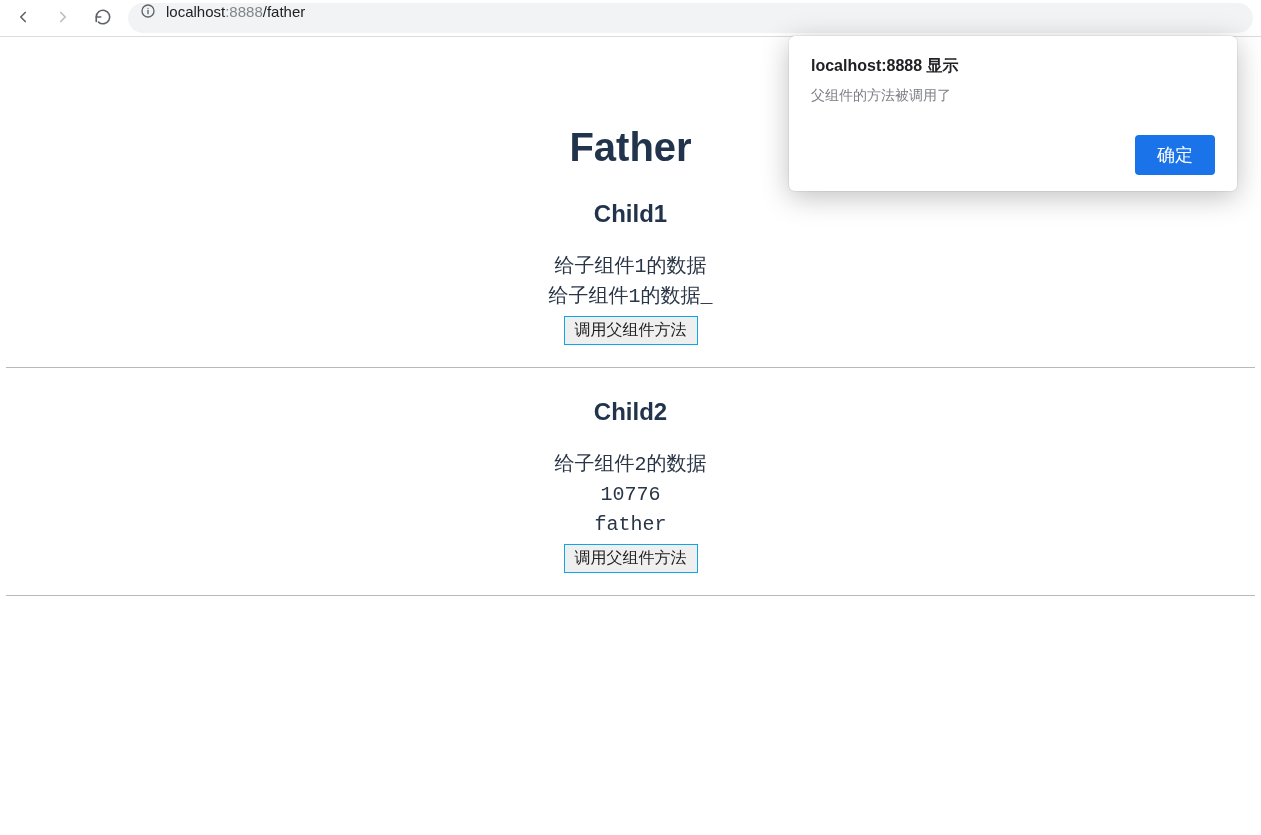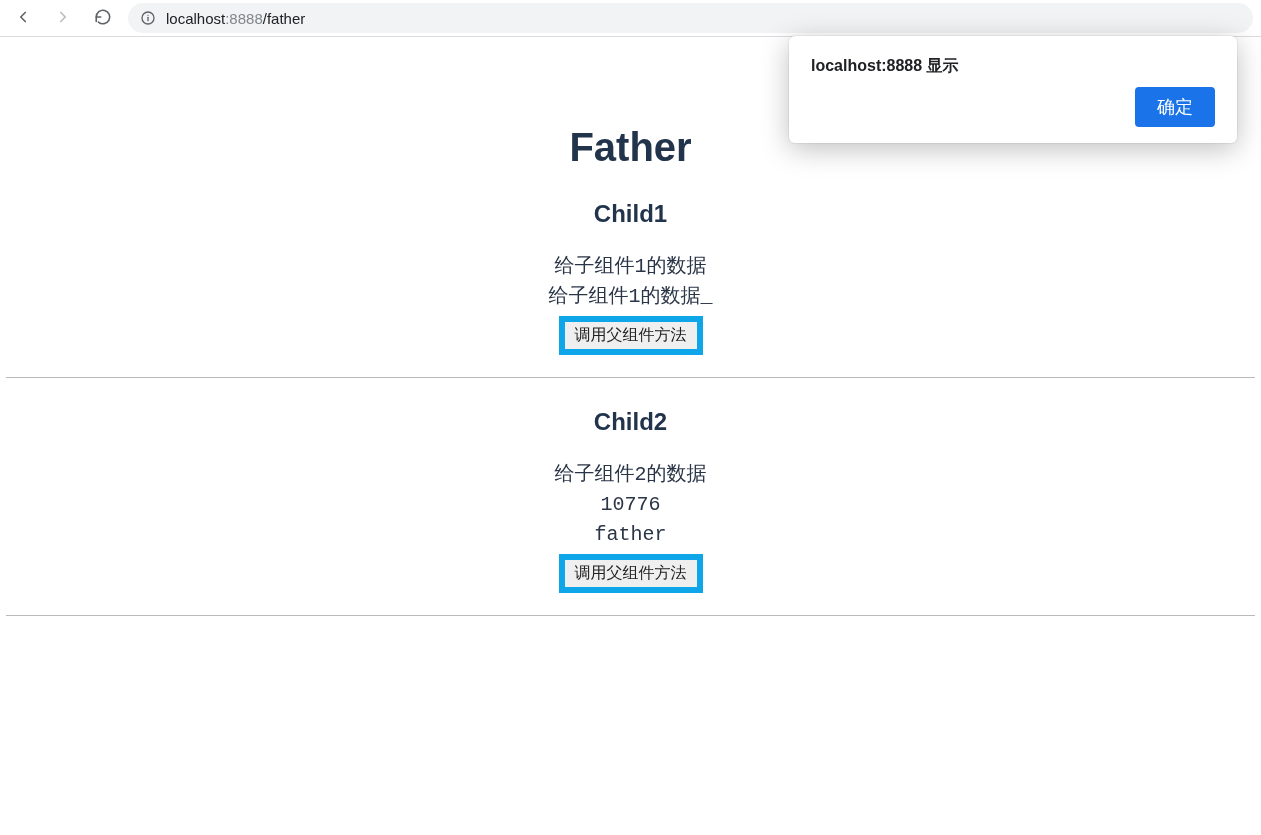--- a/index.html
+++ b/index.html
@@ -35,21 +35,21 @@
     }
     .nav-btn.disabled { color: #bdbdbd; cursor: default; }
     .nav-btn svg { width: 18px; height: 18px; }
 
     .omnibox {
       flex: 1;
       height: 30px;
       background: #f1f3f4;
       border-radius: 15px;
       display: flex;
-      align-items: center;
+      align-items: flex-start;
       padding: 0 12px;
       gap: 10px;
       color: #202124;
       font-size: 15px;
     }
     .omnibox .info-icon {
       width: 16px; height: 16px;
       display: flex; align-items: center; justify-content: center;
       color: #5f6368;
     }
@@ -90,21 +90,21 @@
       line-height: 1.5;
       color: #2a3547;
       font-family: Liberation Mono, monospace;
     }
     .call-btn {
       display: inline-block;
       margin-top: 4px;
       padding: 3px 10px;
       font-size: 16px;
       background: #efefef;
-      border: 6px solid #0ea5e9;
+      border: 1px solid #0ea5e9;
       cursor: pointer;
       font-family: inherit;
       color: #222;
       text-align: right;
     }
     hr.sep {
       border: none;
       border-top: 1px solid #b9b9b9;
       margin: 10px 6px 0;
     }
@@ -210,16 +210,17 @@
       <button class="call-btn">调用父组件方法</button>
     </div>
     <hr class="sep">
 
   </div>
 
 </div>
 
 <div class="alert-dialog">
   <div class="alert-title">localhost:8888 显示</div>
+  <div class="alert-message">父组件的方法被调用了</div>
   <div class="alert-actions">
     <button class="alert-ok">确定</button>
   </div>
 </div>
 
 </body></html>

